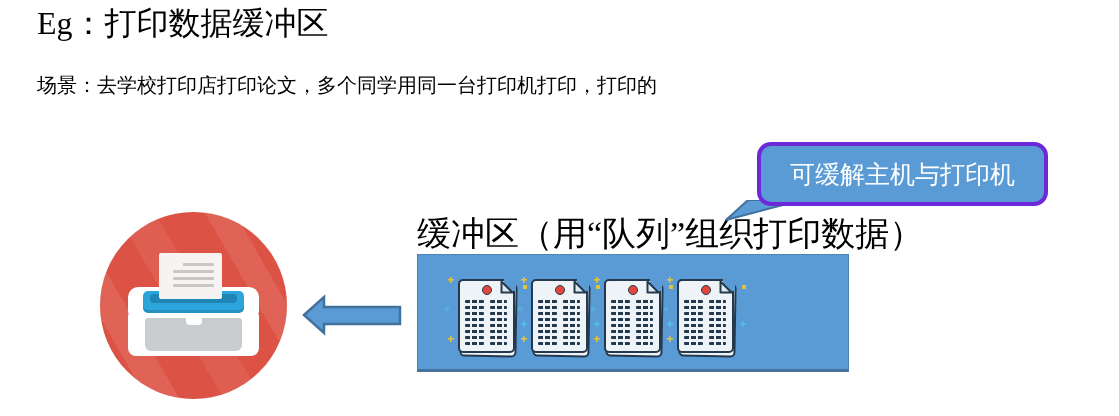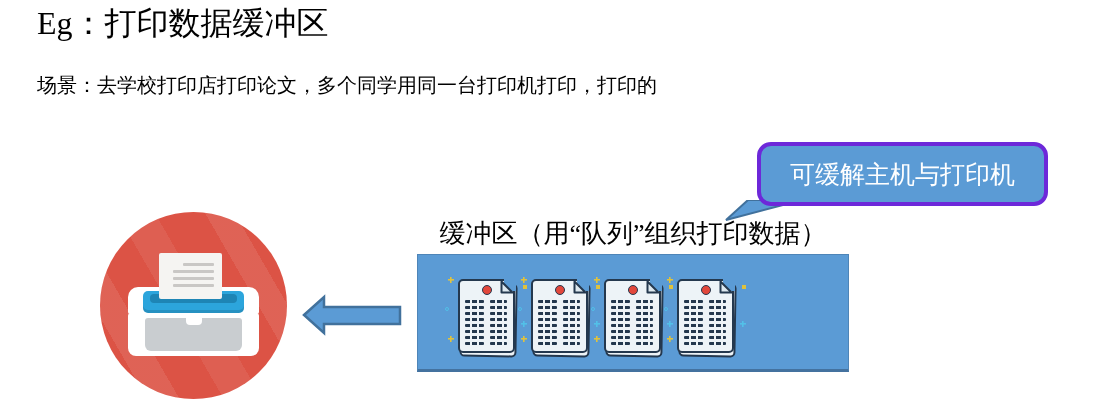--- a/index.html
+++ b/index.html
@@ -22,21 +22,21 @@
     box-sizing:border-box; z-index:3;
     display:flex; flex-direction:column; justify-content:center;
     color:#fff; font-size:25px; line-height:29px; text-align:center;margin-left:34px;
   }
   .callout-tail{
     position:absolute; left:718px; top:200px; width:90px; height:22px; z-index:2;
   }
   
   .buffer-label{
     position:absolute; left:417px; top:217px; width:432px; text-align:center;
-    font-size:26px; line-height:34px; white-space:nowrap;
+    font-size:34px; line-height:34px; white-space:nowrap;
   }
   .buffer-box{
     position:absolute; left:417px; top:254px; width:432px; height:118px;
     background:#5B9BD5; box-sizing:border-box;
     border:1px solid #4E85B8; border-bottom:3px solid #44729F;
   }
   .doc-queue{
     position:absolute; left:40px; top:24px; display:flex;
   }
   

